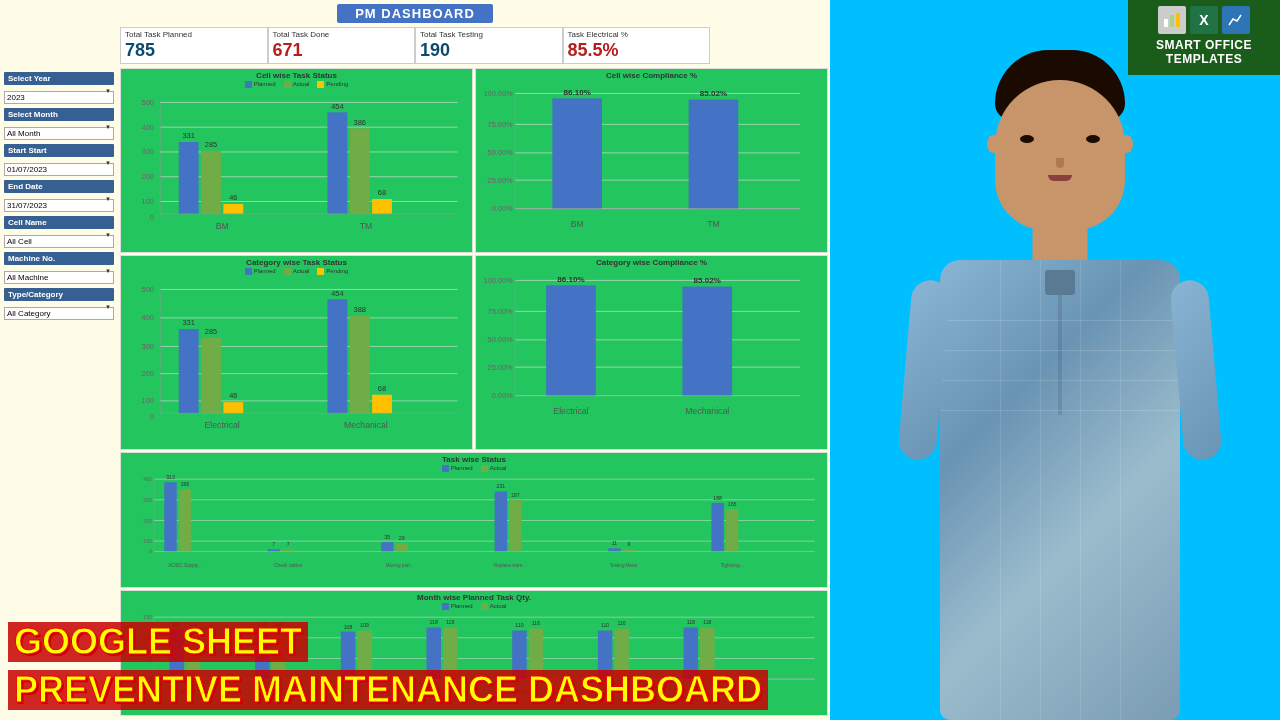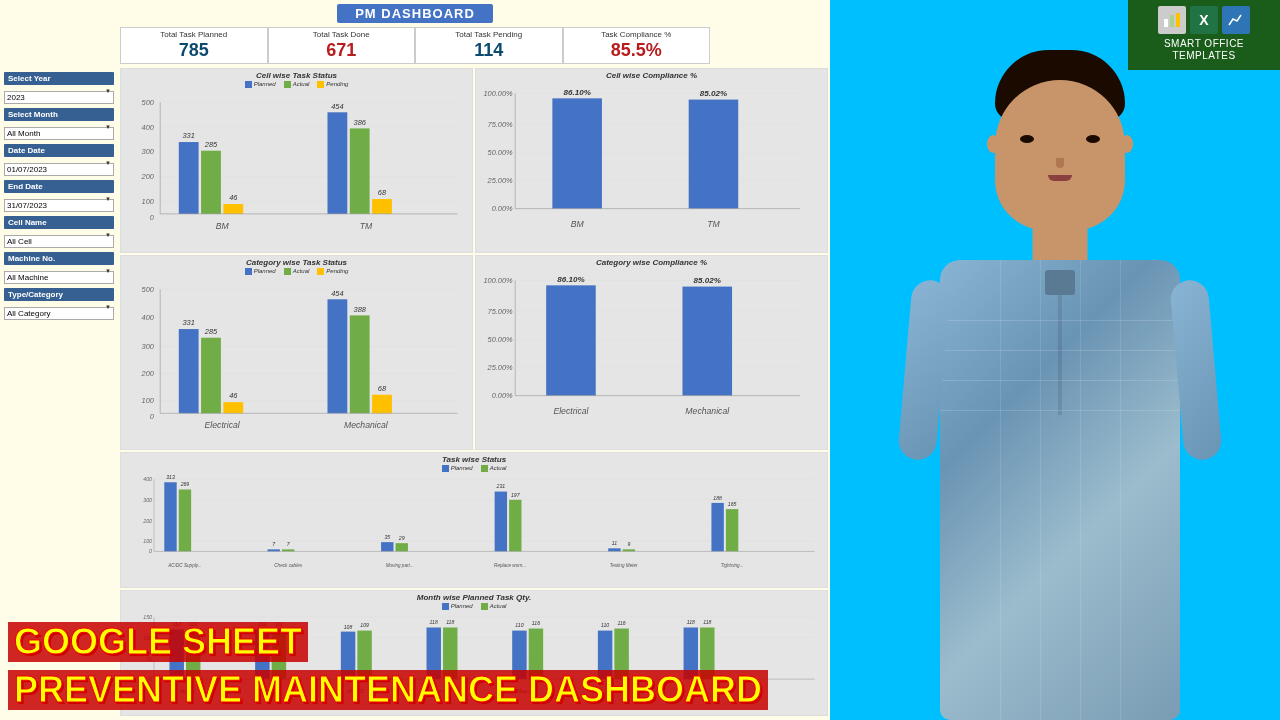--- a/index.html
+++ b/index.html
@@ -40,21 +40,21 @@
 
     
     #kpi-row {
       display: flex;
       justify-content: center;
       gap: 0;
       padding: 2px 120px 2px 120px;
     }
     .kpi-box {
       flex: 1;
-      text-align: center;
+      text-align: left;
       border: 1px solid #ccc;
       background: #fff;
       padding: 2px 4px;
     }
     .kpi-label {
       font-size: 8px;
       color: #333;
       line-height: 1.2;
     }
     .kpi-value {
@@ -122,26 +122,25 @@
       flex: 1;
       display: grid;
       grid-template-columns: 1fr 1fr;
       grid-template-rows: auto auto auto auto;
       gap: 2px;
       padding: 2px;
       overflow: hidden;
     }
 
     .chart-container {
-      background: #e5e5e5;
+      background: #22c55e;
       border: 1px solid #ddd;
       padding: 2px;
       position: relative;
       overflow: hidden;
-      font-style: italic;
     }
     .chart-title {
       text-align: center;
       font-size: 8px;
       font-weight: bold;
       color: #333;
       margin-bottom: 1px;
     }
     .chart-legend {
       display: flex;
@@ -231,22 +230,22 @@
       background: #ccc;
       border-radius: 2px;
       display: flex;
       align-items: center;
       justify-content: center;
       font-size: 10px;
       font-weight: bold;
     }
     .brand-icon.excel { background: #217346; color: white; font-size: 14px; }
     #branding-title {
-      font-size: 10px;
-      font-weight: normal;
+      font-size: 12px;
+      font-weight: bold;
       color: white;
       line-height: 1.2;
       letter-spacing: 0.5px;
     }
 
     
     #person-area {
       position: absolute;
       bottom: 0;
       left: 30px;
@@ -330,25 +329,25 @@
   <div id="kpi-row">
     <div class="kpi-box">
       <div class="kpi-label">Total Task Planned</div>
       <div class="kpi-value red">785</div>
     </div>
     <div class="kpi-box">
       <div class="kpi-label">Total Task Done</div>
       <div class="kpi-value green">671</div>
     </div>
     <div class="kpi-box">
-      <div class="kpi-label">Total Task Pending</div>
-      <div class="kpi-value red">114</div>
+      <div class="kpi-label">Total Task Testing</div>
+      <div class="kpi-value red">190</div>
     </div>
     <div class="kpi-box">
-      <div class="kpi-label">Task Compliance %</div>
+      <div class="kpi-label">Task Electrical %</div>
       <div class="kpi-value green">85.5%</div>
     </div>
   </div>
 
   <div id="main-content">
 
     <div id="filters">
       <div class="filter-row">
         <div class="filter-label">Select Year</div>
         <div class="filter-select-wrapper">
@@ -359,21 +358,21 @@
       </div>
       <div class="filter-row">
         <div class="filter-label">Select Month</div>
         <div class="filter-select-wrapper">
           <select class="filter-select">
             <option>All Month</option>
           </select>
         </div>
       </div>
       <div class="filter-row">
-        <div class="filter-label">Date Date</div>
+        <div class="filter-label">Start Start</div>
         <div class="filter-select-wrapper">
           <select class="filter-select">
             <option>01/07/2023</option>
           </select>
         </div>
       </div>
       <div class="filter-row">
         <div class="filter-label">End Date</div>
         <div class="filter-select-wrapper">
           <select class="filter-select">

